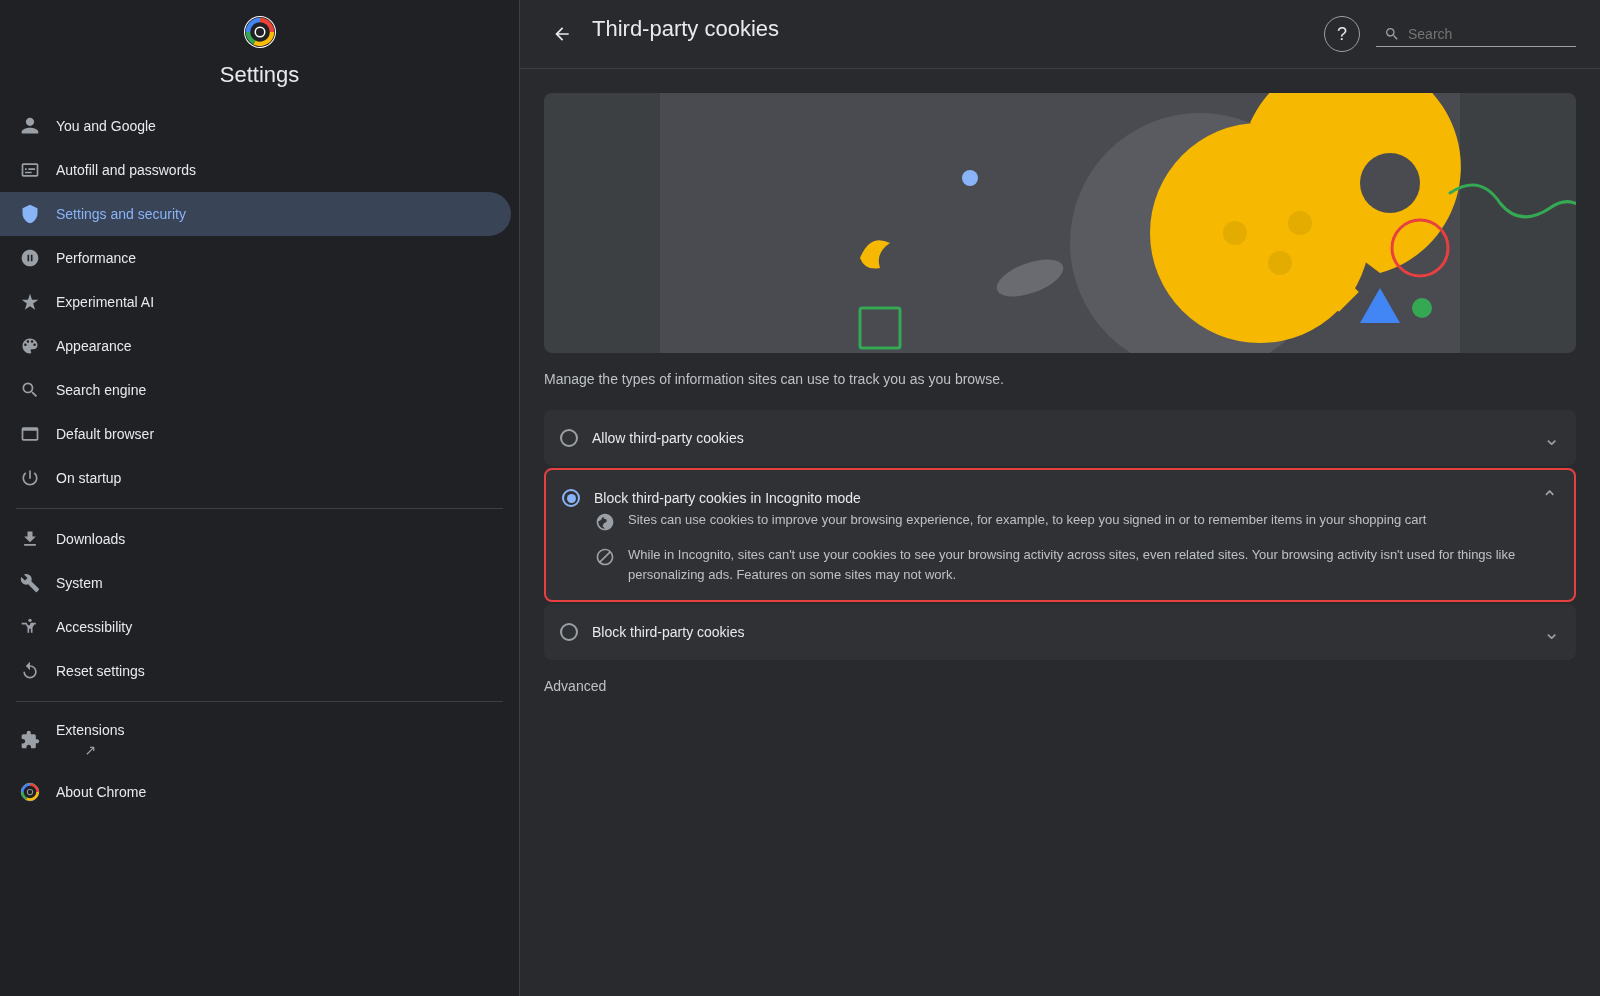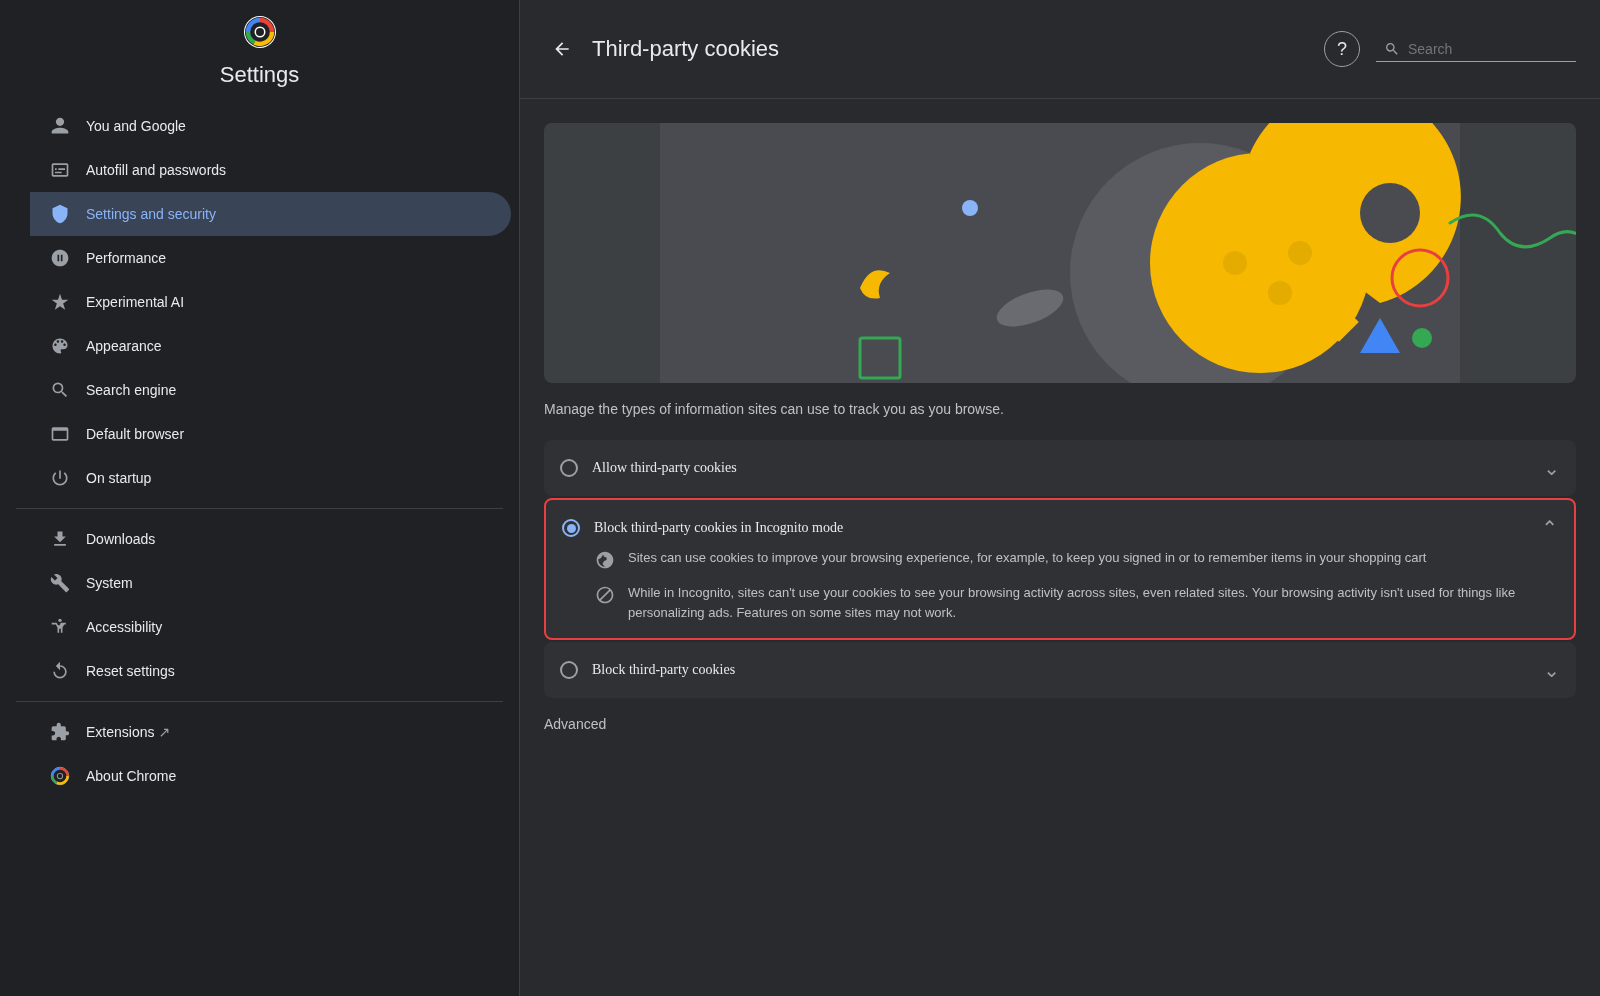--- a/index.html
+++ b/index.html
@@ -48,21 +48,20 @@
       display: flex;
       align-items: center;
       padding: 12px 20px;
       gap: 16px;
       cursor: pointer;
       border-radius: 0 24px 24px 0;
       margin-right: 8px;
       font-size: 14px;
       color: #e8eaed;
       transition: background 0.15s;
-      margin-left: 30px;
     }
 
     .sidebar-item.active {
       background: #394457;
       color: #8ab4f8;
     }
 
     .sidebar-item .icon {
       width: 20px;
       height: 20px;
@@ -81,40 +80,40 @@
     .sidebar-divider {
       height: 1px;
       background: #3c4043;
       margin: 8px 16px;
     }
 
     .ext-badge {
       display: inline-flex;
       align-items: center;
       gap: 4px;
+      flex-direction: column;
     }
 
     .ext-link-icon {
       font-size: 14px;
       color: #9aa0a6;
     }
 
     
     .main-content {
       flex: 1;
       background: #292a2d;
       display: flex;
       flex-direction: column;
       overflow-y: auto;
     }
 
     .content-header {
       display: flex;
-      align-items: center;
-      padding: 31px 24px;
+      padding: 16px 24px;
       gap: 12px;
       background: #292a2d;
       border-bottom: 1px solid #3c4043;
     }
 
     .back-btn {
       width: 36px;
       height: 36px;
       border-radius: 50%;
       display: flex;
@@ -210,21 +209,20 @@
     .option-header {
       display: flex;
       align-items: center;
       justify-content: space-between;
     }
 
     .option-left {
       display: flex;
       align-items: center;
       gap: 14px;
-      font-family: Liberation Serif, serif;
     }
 
     .radio-btn {
       width: 18px;
       height: 18px;
       border-radius: 50%;
       border: 2px solid #9aa0a6;
       display: flex;
       align-items: center;
       justify-content: center;
@@ -249,21 +247,21 @@
     }
 
     .chevron-icon {
       color: #9aa0a6;
       font-size: 20px;
       cursor: pointer;
     }
 
     
     .option-details {
-      margin-top: 8px;
+      margin-top: 0;
       padding-left: 32px;
       display: flex;
       flex-direction: column;
       gap: 12px;
       justify-content: space-between;
     }
 
     .detail-item {
       display: flex;
       align-items: flex-start;

